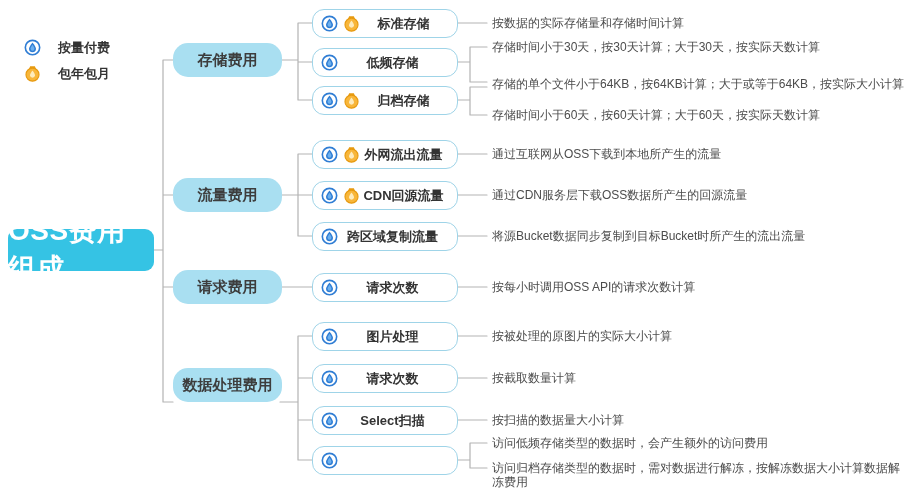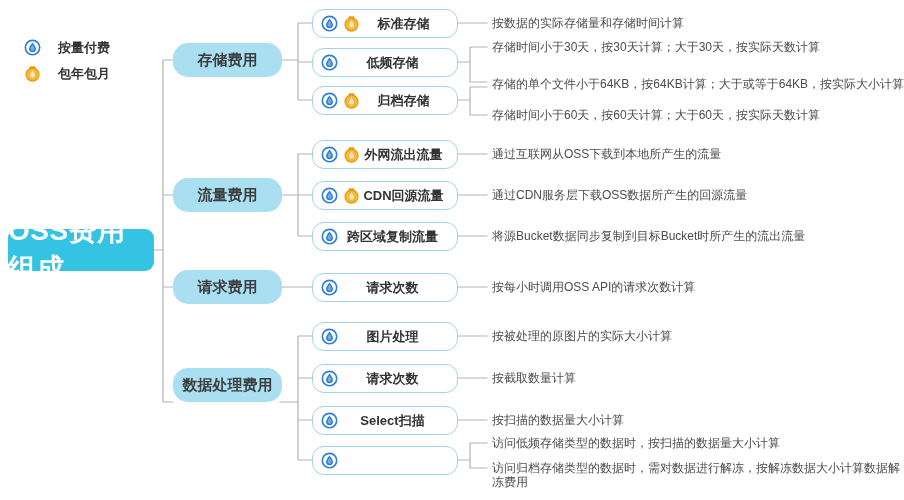--- a/index.html
+++ b/index.html
@@ -237,16 +237,16 @@
   <div class="desc" style="top:40px">存储时间小于30天，按30天计算；大于30天，按实际天数计算</div>
   <div class="desc" style="top:77px">存储的单个文件小于64KB，按64KB计算；大于或等于64KB，按实际大小计算</div>
   <div class="desc" style="top:108px">存储时间小于60天，按60天计算；大于60天，按实际天数计算</div>
   <div class="desc" style="top:147px">通过互联网从OSS下载到本地所产生的流量</div>
   <div class="desc" style="top:229px">将源Bucket数据同步复制到目标Bucket时所产生的流出流量</div>
   <div class="desc" style="top:188px">通过CDN服务层下载OSS数据所产生的回源流量</div>
   <div class="desc" style="top:280px">按每小时调用OSS API的请求次数计算</div>
   <div class="desc" style="top:329px">按被处理的原图片的实际大小计算</div>
   <div class="desc" style="top:371px">按截取数量计算</div>
   <div class="desc" style="top:413px">按扫描的数据量大小计算</div>
-  <div class="desc" style="top:436px">访问低频存储类型的数据时，按扫描的数据量大小计算</div>
+  <div class="desc" style="top:436px">访问低频存储类型的数据时，会产生额外的访问费用</div>
   <div class="desc wrap" style="top:461px">访问归档存储类型的数据时，需对数据进行解冻，按解冻数据大小计算数据解冻费用</div>
 
 </div>
 
 </body></html>

